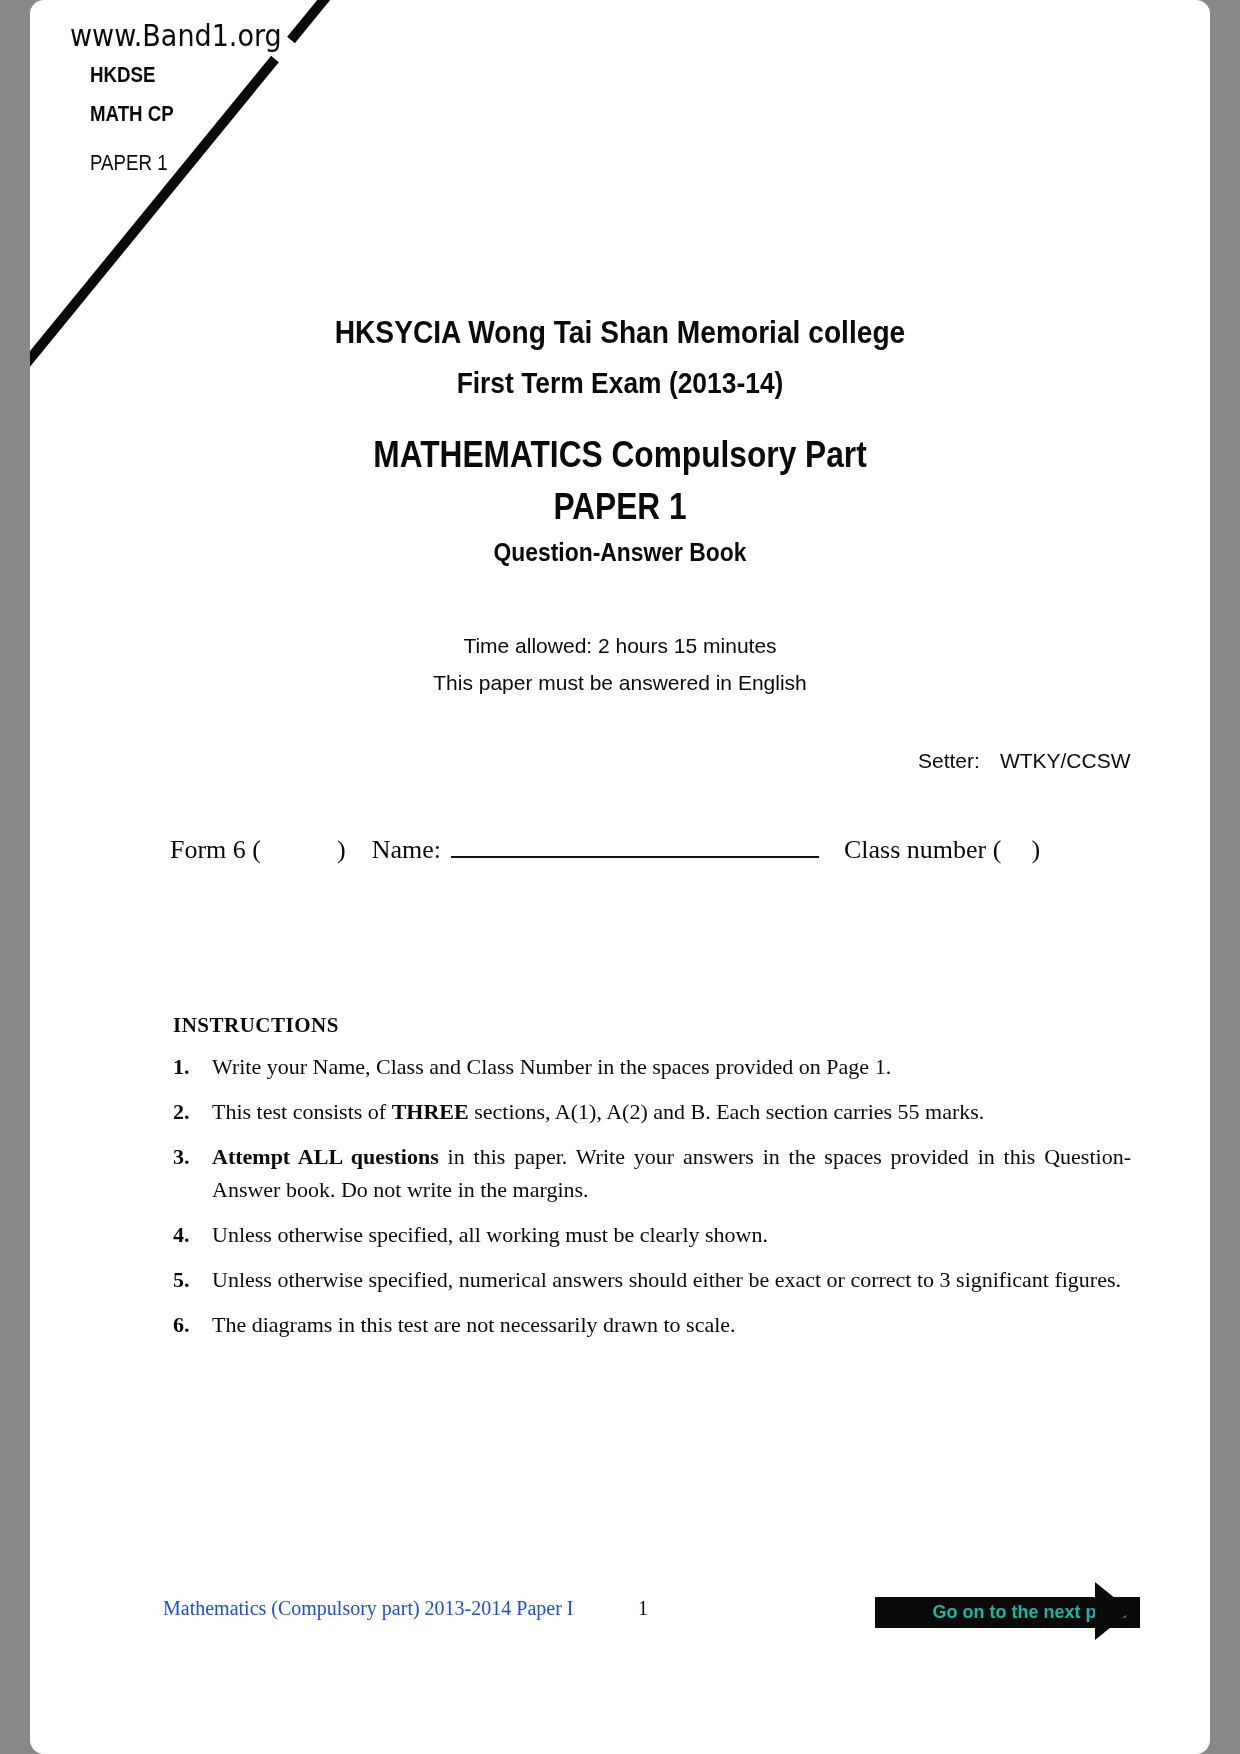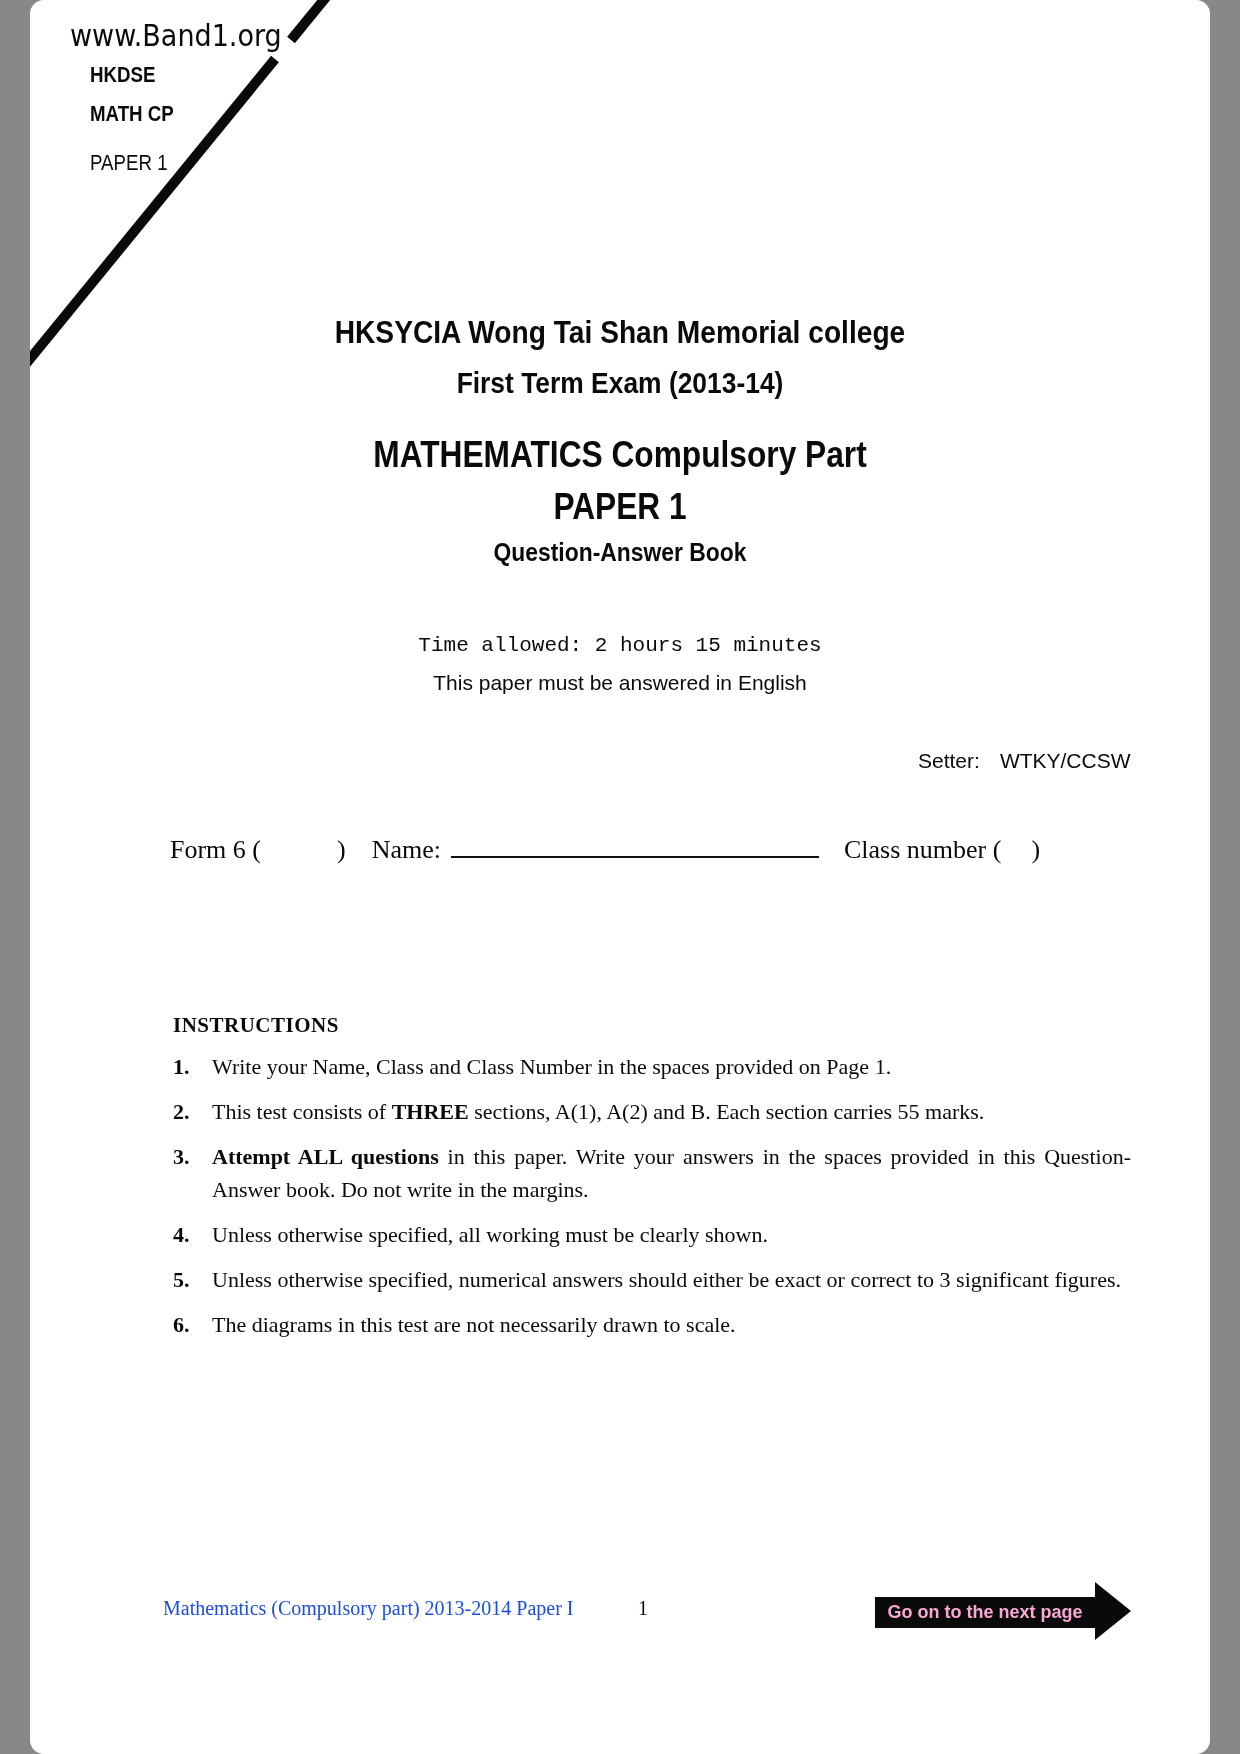--- a/index.html
+++ b/index.html
@@ -38,21 +38,21 @@
     text-align:center;white-space:nowrap;
     font-family:"Liberation Sans", sans-serif;
     color:#0a0a0a;
   }
   .cline.bold{font-weight:bold;transform:scaleX(0.88);transform-origin:center;}
   .t1{top:314px;font-size:32px;}
   .t2{top:366px;font-size:30px;}
   .t3{top:434px;font-size:36px;}
   .t4{top:486px;font-size:36px;}
   .t5{top:537px;font-size:26px;}
-  .t6{top:634px;font-size:21px;font-family:Liberation Mono, monospace;}
+  .t6{top:634px;font-size:21px;}
   .t7{top:671px;font-size:21px;text-align:center;}
 
   .setter{
     position:absolute;left:888px;top:749px;
     font-family:"Liberation Sans", sans-serif;
     font-size:21px;color:#0a0a0a;white-space:nowrap;text-align:center;
   }
   .setter .gap{display:inline-block;width:20px;}
 
   .form-line{
@@ -80,24 +80,24 @@
     position:absolute;left:133px;top:1595px;
     font-size:20px;line-height:26px;color:#1d4ed8;white-space:nowrap;
   }
   .footer-page{
     position:absolute;left:608px;top:1595px;
     font-size:20px;line-height:26px;color:#0a0a0a;
   }
   .next-arrow{position:absolute;left:845px;top:1582px;width:260px;height:58px;}
   .arrow-rect{
     position:absolute;left:0;top:15px;width:220px;height:31px;
-    background:#0a0a0a;color:#f9a8d4;
+    background:#0a0a0a;color:#14b8a6;
     font-family:"Liberation Sans", sans-serif;
     font-weight:bold;font-size:18px;line-height:31px;
-    text-align:center;white-space:nowrap;
+    text-align:center;white-space:nowrap;padding-left:45px;
   }
   .arrow-head{
     position:absolute;left:220px;top:0;width:0;height:0;
     border-top:29px solid transparent;
     border-bottom:29px solid transparent;
     border-left:36px solid #0a0a0a;
   }
 </style>
 </head>
 <body>

